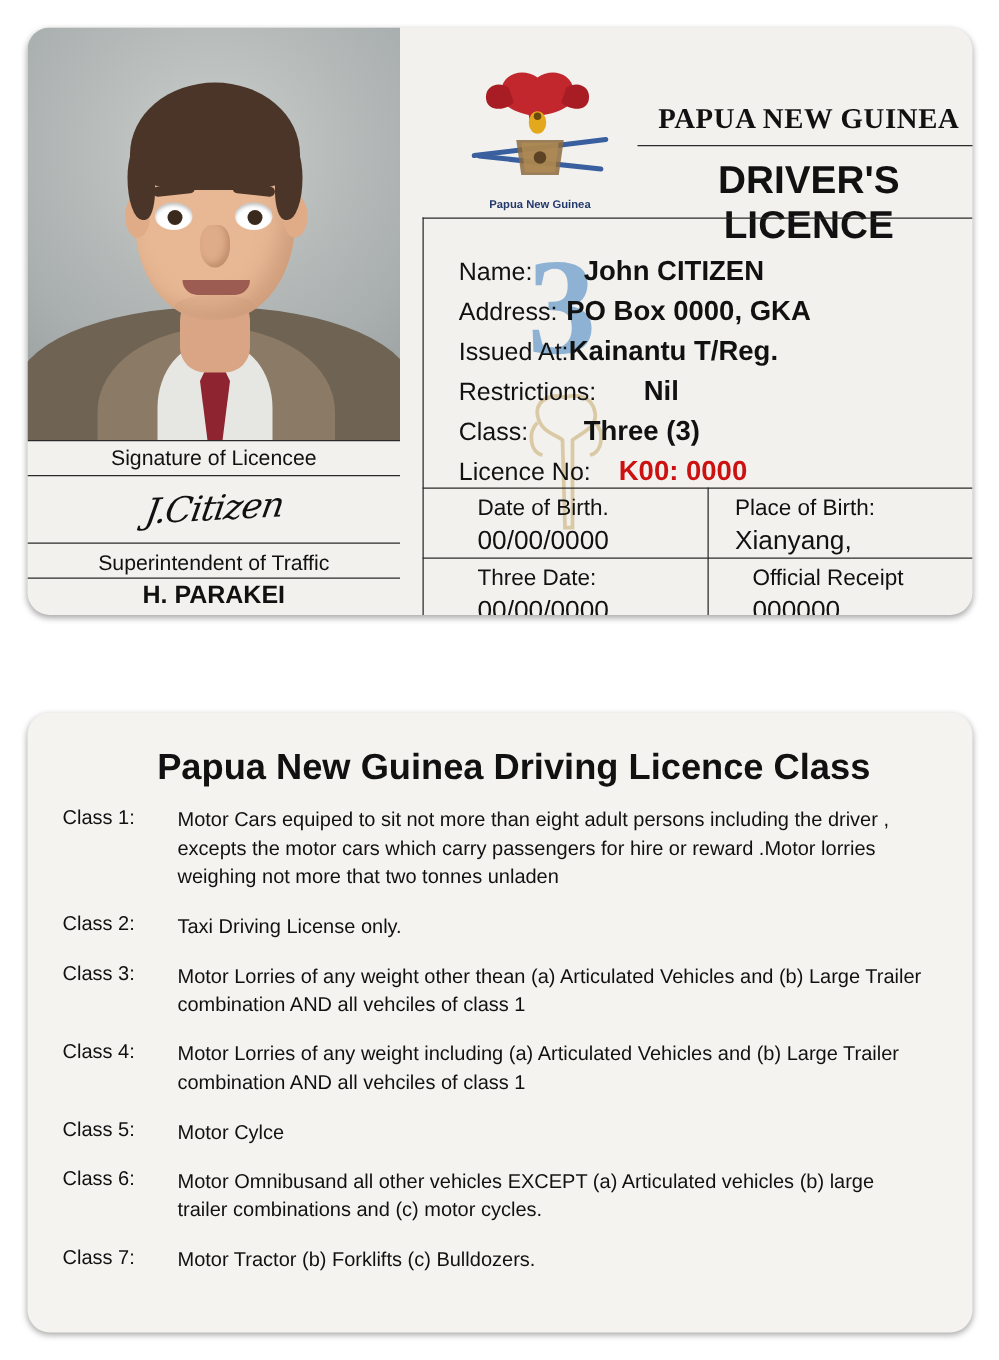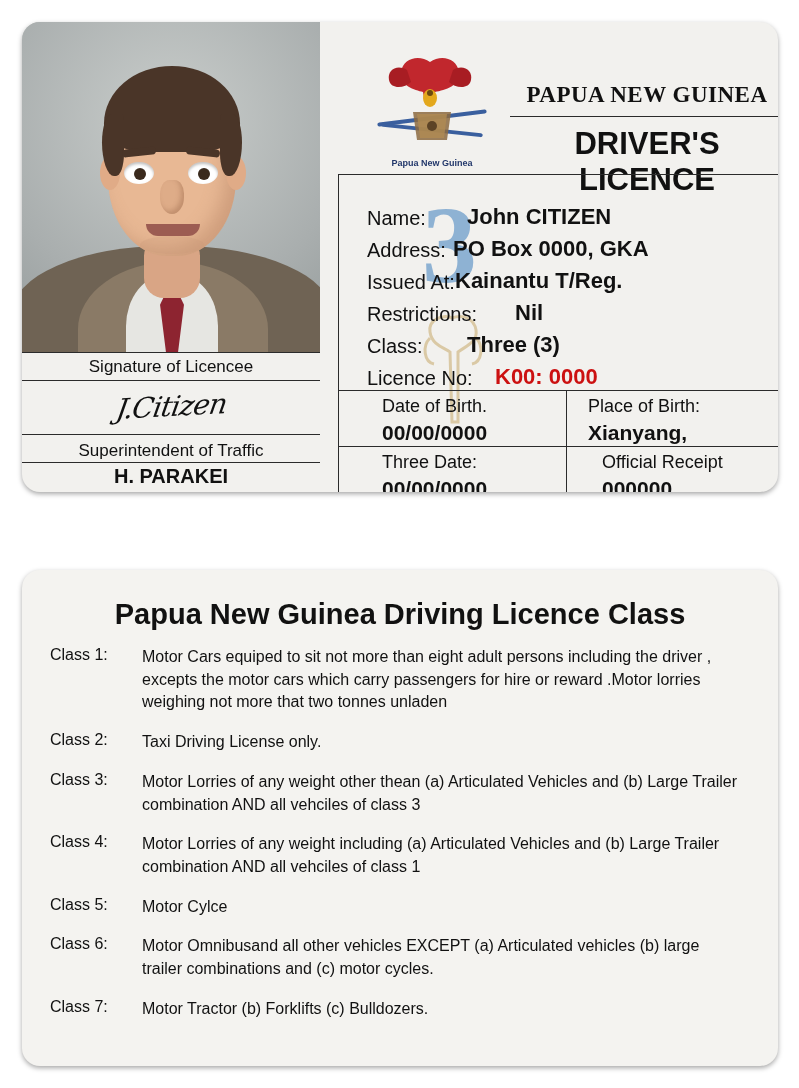--- a/index.html
+++ b/index.html
@@ -228,41 +228,42 @@
     position: absolute;
     left: 396px; top: 290px;
     width: 70px; height: 120px;
     opacity: 0.35;
     pointer-events: none;
   }
 
   
   .bcell { position: absolute; }
   .bcell .bl { font-size: 18px; color: #111; }
-  .bcell .bv { font-size: 21px; font-weight: bold; color: #111; margin-top: 4px; }
+  .bcell .bv { font-size: 21px; font-weight: normal; color: #111; margin-top: 4px; }
 
   
   .card-back {
     position: absolute;
     left: 22px;
     top: 570px;
     width: 756px;
     height: 496px;
     background: #f4f3f0;
     border-radius: 18px;
     box-shadow: 0 2px 5px rgba(0,0,0,0.35);
     overflow: hidden;
   }
   .back-title {
     position: absolute;
     left: 0; top: 28px; width: 756px;
     text-align: center;
     font-size: 29px;
     font-weight: bold;
     color: #111;
+    padding-left: 11px;
   }
   .class-list {
     position: absolute;
     left: 28px; top: 76px; width: 690px;
   }
   .class-row {
     display: flex;
     margin-bottom: 17px;
   }
   .class-key {
@@ -410,21 +411,21 @@
     <div class="class-row">
       <div class="class-key">Class 1:</div>
       <div class="class-desc">Motor Cars equiped to sit not more than eight adult persons including the driver , excepts the motor cars which carry passengers  for hire or reward .Motor lorries weighing not more that two tonnes unladen</div>
     </div>
     <div class="class-row">
       <div class="class-key">Class 2:</div>
       <div class="class-desc">Taxi Driving License only.</div>
     </div>
     <div class="class-row">
       <div class="class-key">Class 3:</div>
-      <div class="class-desc">Motor Lorries of any weight other thean (a) Articulated Vehicles and (b) Large Trailer combination AND all vehciles of class 3</div>
+      <div class="class-desc">Motor Lorries of any weight other thean (a) Articulated Vehicles and (b) Large Trailer combination AND all vehciles of class 1</div>
     </div>
     <div class="class-row">
       <div class="class-key">Class 4:</div>
       <div class="class-desc">Motor Lorries of any weight including (a) Articulated Vehicles and (b) Large Trailer combination AND all vehciles of class 1</div>
     </div>
     <div class="class-row">
       <div class="class-key">Class 5:</div>
       <div class="class-desc">Motor Cylce</div>
     </div>
     <div class="class-row">

